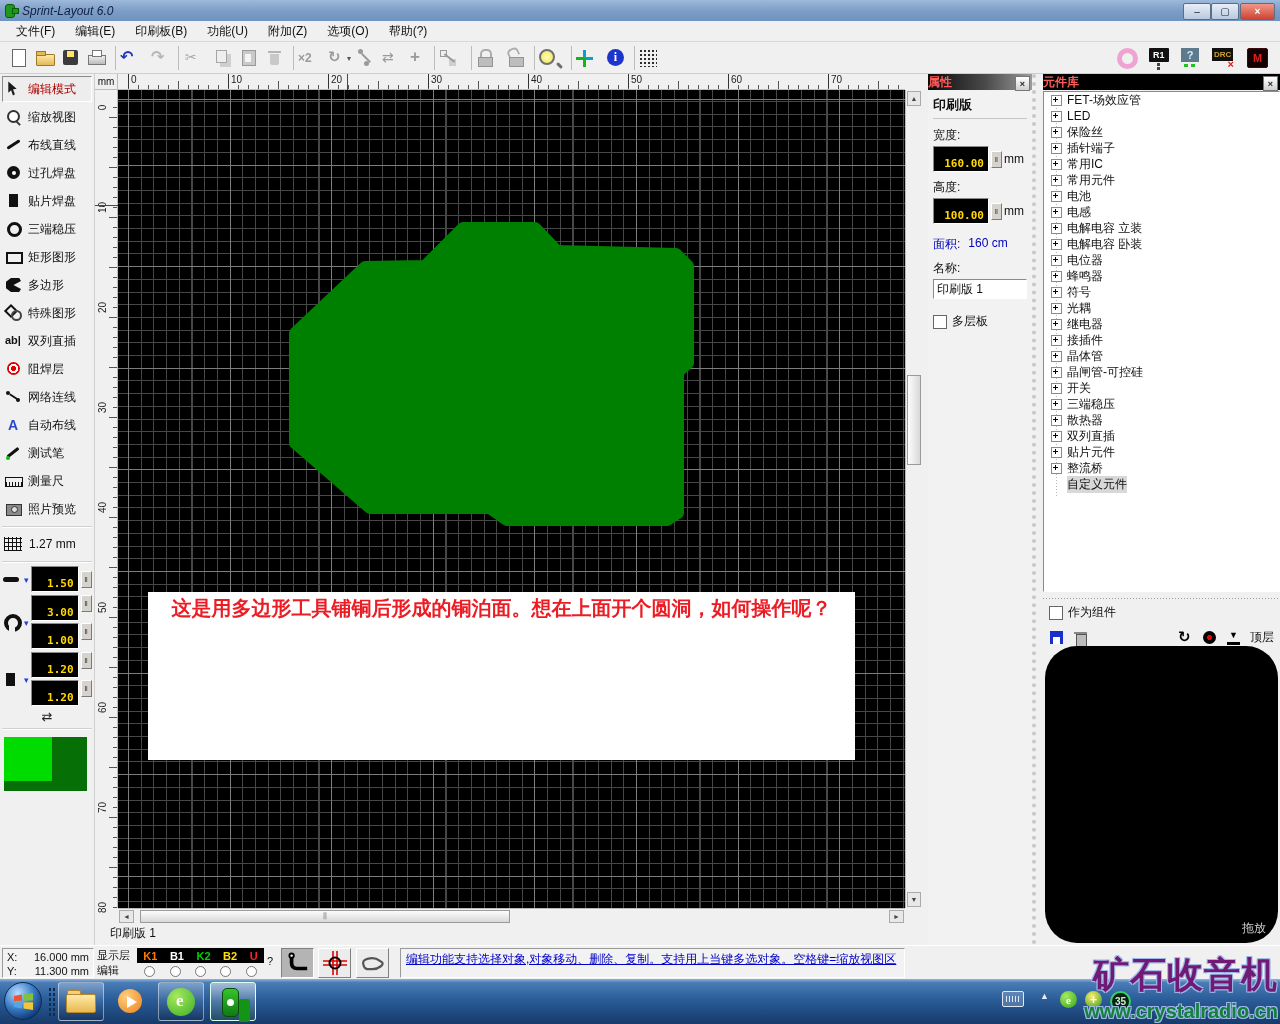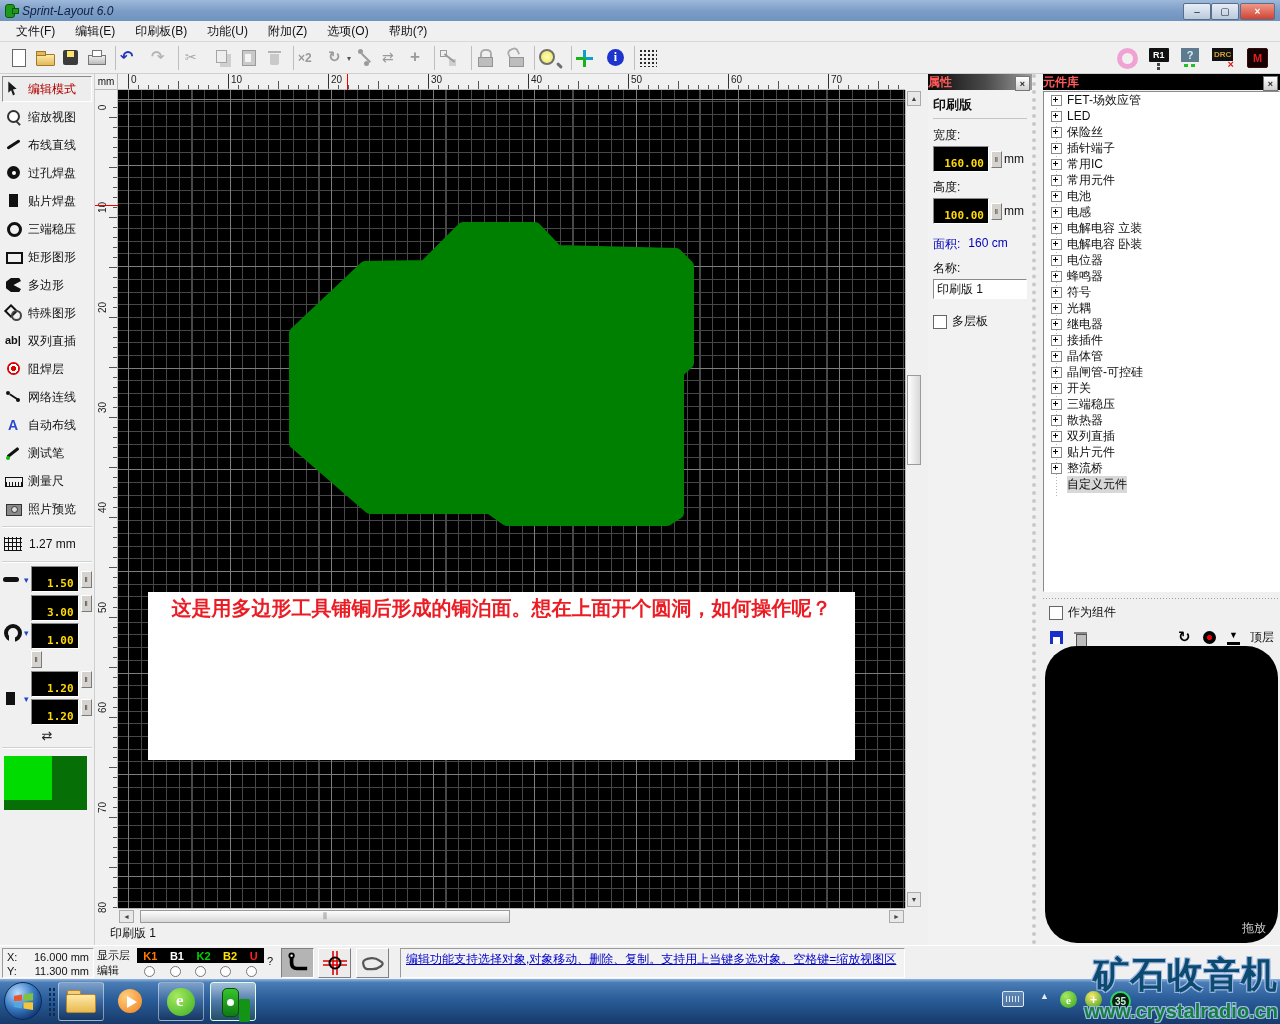--- a/index.html
+++ b/index.html
@@ -227,21 +227,21 @@
   .ic-sprint::before{content:"";position:absolute;left:4px;top:1px;width:15px;height:27px;background:linear-gradient(#36c42e,#0f7a12);border-radius:5px;border:1px solid #0a4d0a;box-shadow:14px 8px 0 -3px #149417;}
   .ic-sprint::after{content:"";position:absolute;left:9px;top:12px;width:7px;height:7px;border-radius:50%;background:#fff;}
   .tray{position:absolute;top:12px;display:flex;align-items:center;justify-content:center;}
   #tray-kbd{left:1002px;width:20px;height:14px;border:1px solid #dfe8f4;background:rgba(255,255,255,.2);border-radius:2px;}
   #tray-kbd::after{content:"";width:14px;height:6px;background:repeating-linear-gradient(90deg,#dfe8f4 0 1px,transparent 1px 3px);}
   #tray-up{left:1040px;color:#e8eef7;font-size:9px;}
   #tray-e{left:1060px;width:17px;height:17px;border-radius:50%;background:radial-gradient(circle at 35% 30%,#a6ea5e,#35a51e);color:#fff;font:bold 11px "Liberation Serif",serif;}
   #tray-plus{left:1085px;width:17px;height:17px;border-radius:50%;background:radial-gradient(circle at 40% 30%,#ffe96a,#2f9e1e);color:#fff;font:bold 12px "Liberation Sans",sans-serif;}
   #tray-badge{left:1110px;width:21px;height:21px;border-radius:50%;border:2px solid #35d06a;background:#0a2213;color:#cdebd4;font:bold 10px "Liberation Sans",sans-serif;box-sizing:border-box;}
   #watermark{position:absolute;right:2px;bottom:1px;text-align:right;z-index:50;line-height:1;}
-  #wm1{font:bold 36px "Liberation Sans",sans-serif;letter-spacing:1px;color:#0c4a6e;text-shadow:-1px -1px 0 #9fb8e8,1px -1px 0 #9fb8e8,-1px 1px 0 #9fb8e8,1px 1px 0 #9fb8e8;}
+  #wm1{font:bold 36px "Liberation Sans",sans-serif;letter-spacing:1px;color:#701a75;text-shadow:-1px -1px 0 #9fb8e8,1px -1px 0 #9fb8e8,-1px 1px 0 #9fb8e8,1px 1px 0 #9fb8e8;}
   #wm2{font:bold 20px "Liberation Sans",sans-serif;color:#15803d;text-shadow:-1px -1px 0 #9fb8e8,1px -1px 0 #9fb8e8,-1px 1px 0 #9fb8e8,1px 1px 0 #9fb8e8;}
 </style>
 </head>
 <body>
 
 <div class="abs" id="titlebar">
   <span class="app-ico"></span>
   <span id="title-text">Sprint-Layout 6.0</span>
   <span class="winbtn" id="btn-min">–</span>
   <span class="winbtn" id="btn-max">▢</span>
@@ -407,21 +407,21 @@
     <span class="spin"></span>
   </div>
   <div class="valrow">
     <span class="vicon vi-pad"></span>
     <span class="vdrop"></span>
     <span style="display:flex;flex-direction:column;gap:2px;">
       <span style="display:flex;gap:2px;">
         <span class="blackfield">3.00</span>
         <span class="spin"></span>
       </span>
-      <span style="display:flex;gap:2px;flex-direction:column;">
+      <span style="display:flex;gap:2px;">
         <span class="blackfield">1.00</span>
         <span class="spin"></span>
       </span>
     </span>
   </div>
   <div class="valrow">
     <span class="vicon vi-smd"></span>
     <span class="vdrop"></span>
     <span style="display:flex;flex-direction:column;gap:2px;">
       <span style="display:flex;gap:2px;">

